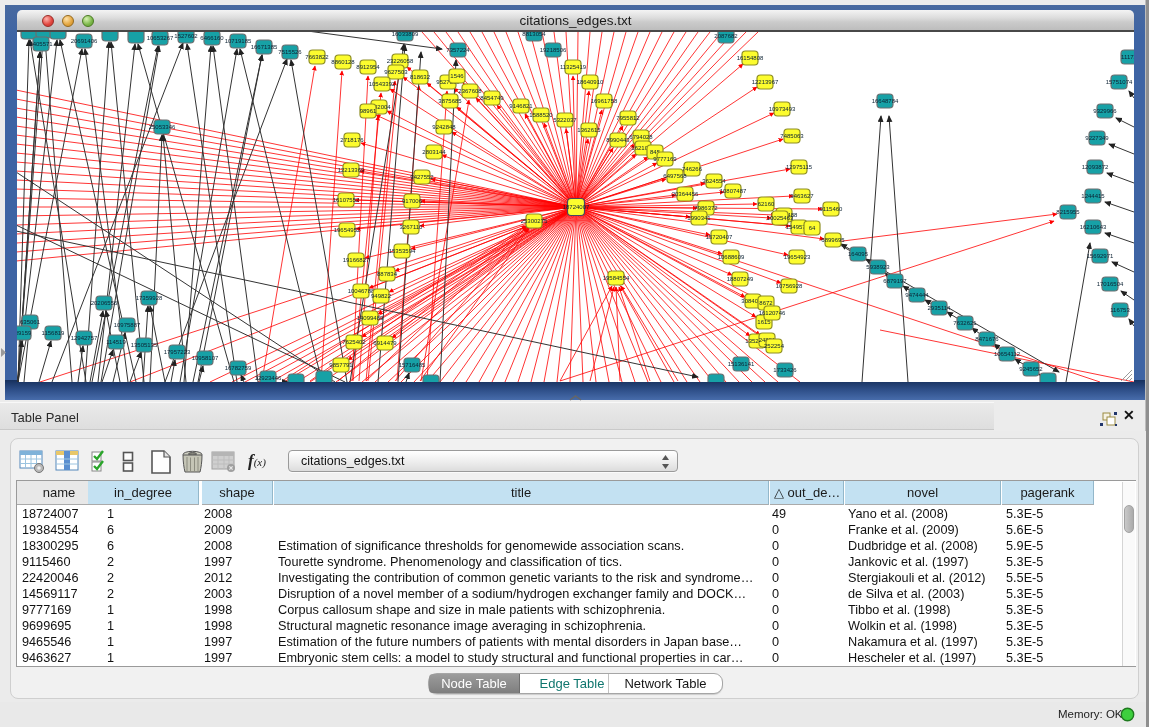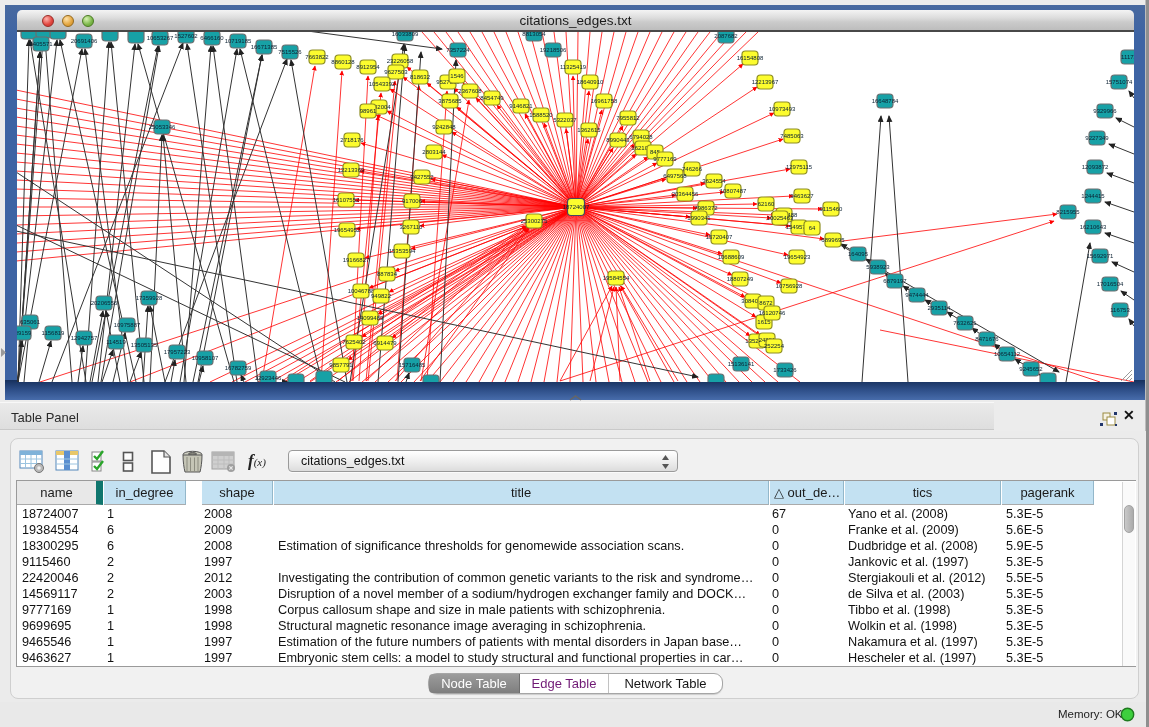--- a/index.html
+++ b/index.html
@@ -662,32 +662,32 @@
     <div class="abs" style="left:248px;top:3px;font-size:17px;font-style:italic;font-weight:bold;color:#222;font-family:'Liberation Serif',serif">f<span style="font-size:11px;font-weight:normal">(x)</span></div>
   </div>
 <div id="combo">
     <div class="t">citations_edges.txt</div>
  <svg class="abs" style="left:372px;top:4px" width="9" height="14" viewBox="0 0 9 14">
       <path d="M4.5 0 L8 5 L1 5 z" fill="#555"></path>
       <path d="M4.5 14 L8 9 L1 9 z" fill="#555"></path>
     </svg>
 </div>
 <div id="table"></div>
-<div class="th" style="left:17px;width:86px;background:#e8e8e8;border-right:7px solid #0f766e">name</div>
-<div class="th" style="left:104px;width:82px">in_degree</div>
+<div class="th" style="left:17px;width:86px;background:#e8e8e8;border-right:2px solid #0f766e">name</div>
+<div class="th" style="left:88px;width:111px">in_degree</div>
 <div class="th" style="left:202px;width:71px">shape</div>
 <div class="th" style="left:274px;width:495px">title</div>
 <div class="th" style="left:770px;width:74px;text-align:left;padding-left:4px">△ out_de…</div>
-<div class="th" style="left:845px;width:156px">tics</div>
+<div class="th" style="left:845px;width:156px">novel</div>
 <div class="th" style="left:1002px;width:92px">pagerank</div>
 <div class="tr" style="top:506px">
     <span style="left:22px">18724007</span>
     <span style="left:107px">1</span>
     <span style="left:204px">2008</span>
-    <span style="left:772px">67</span>
+    <span style="left:772px">49</span>
     <span style="left:848px">Yano et al. (2008)</span>
     <span style="left:1006px">5.3E-5</span>
   </div>
 <div class="tr" style="top:522px">
     <span style="left:22px">19384554</span>
     <span style="left:107px">6</span>
     <span style="left:204px">2009</span>
     <span style="left:772px">0</span>
     <span style="left:848px">Franke et al. (2009)</span>
     <span style="left:1006px">5.6E-5</span>
@@ -698,20 +698,21 @@
     <span style="left:204px">2008</span>
     <span style="left:278px">Estimation of significance thresholds for genomewide association scans.</span>
     <span style="left:772px">0</span>
     <span style="left:848px">Dudbridge et al. (2008)</span>
     <span style="left:1006px">5.9E-5</span>
   </div>
 <div class="tr" style="top:554px">
     <span style="left:22px">9115460</span>
     <span style="left:107px">2</span>
     <span style="left:204px">1997</span>
+    <span style="left:278px">Tourette syndrome. Phenomenology and classification of tics.</span>
     <span style="left:772px">0</span>
     <span style="left:848px">Jankovic et al. (1997)</span>
     <span style="left:1006px">5.3E-5</span>
   </div>
 <div class="tr" style="top:570px">
     <span style="left:22px">22420046</span>
     <span style="left:107px">2</span>
     <span style="left:204px">2012</span>
     <span style="left:278px">Investigating the contribution of common genetic variants to the risk and syndrome…</span>
     <span style="left:772px">0</span>
@@ -760,21 +761,21 @@
     <span style="left:204px">1997</span>
     <span style="left:278px">Embryonic stem cells: a model to study structural and functional properties in car…</span>
     <span style="left:772px">0</span>
     <span style="left:848px">Hescheler et al. (1997)</span>
     <span style="left:1006px">5.3E-5</span>
   </div>
 <div id="scroll"></div>
 <div id="thumb"></div>
 <div id="seg">
  <div class="sg" style="left:0;width:91px;background:linear-gradient(180deg,#9c9c9c,#7e7e7e);color:#fff;border-radius:4px 0 0 4px;border-right:1px solid #6e6e6e">Node Table</div>
- <div class="sg" style="left:92px;width:86px;color:#701a75">Edge Table</div>
+ <div class="sg" style="left:100px;width:86px;color:#0f766e">Edge Table</div>
  <div class="sg" style="left:179px;width:114px;color:#161616;border-left:1px solid #c2c2c2">Network Table</div>
 </div>
 <div id="footer">
     <div class="t">Memory: OK</div>
  <svg class="abs" style="left:1120px;top:5px" width="15" height="15" viewBox="0 0 15 15">
       <circle cx="7.5" cy="7.5" r="6.2" fill="#3ecf3e" stroke="#1f7a1f" stroke-width="1.4"></circle>
     </svg>
 </div>
 <svg class="abs" style="left:569px;top:395px" width="13" height="6" viewBox="0 0 13 6">
     <path d="M1 5 L6.5 1 L12 5" fill="none" stroke="#666" stroke-width="1.5"></path>

